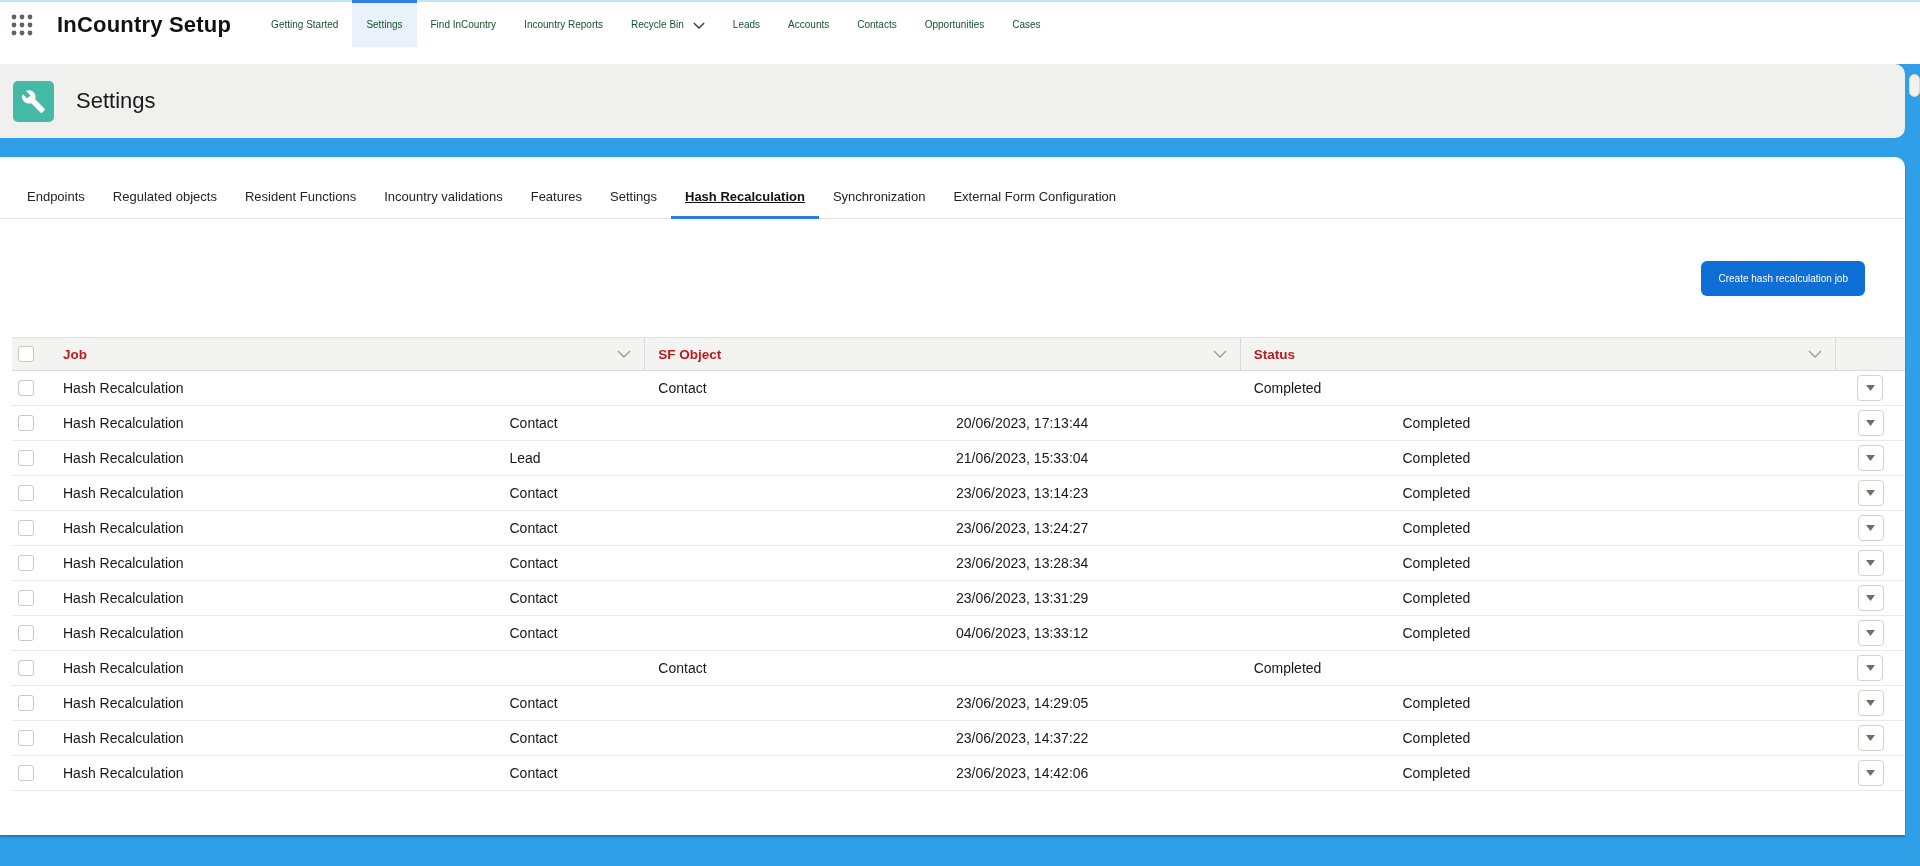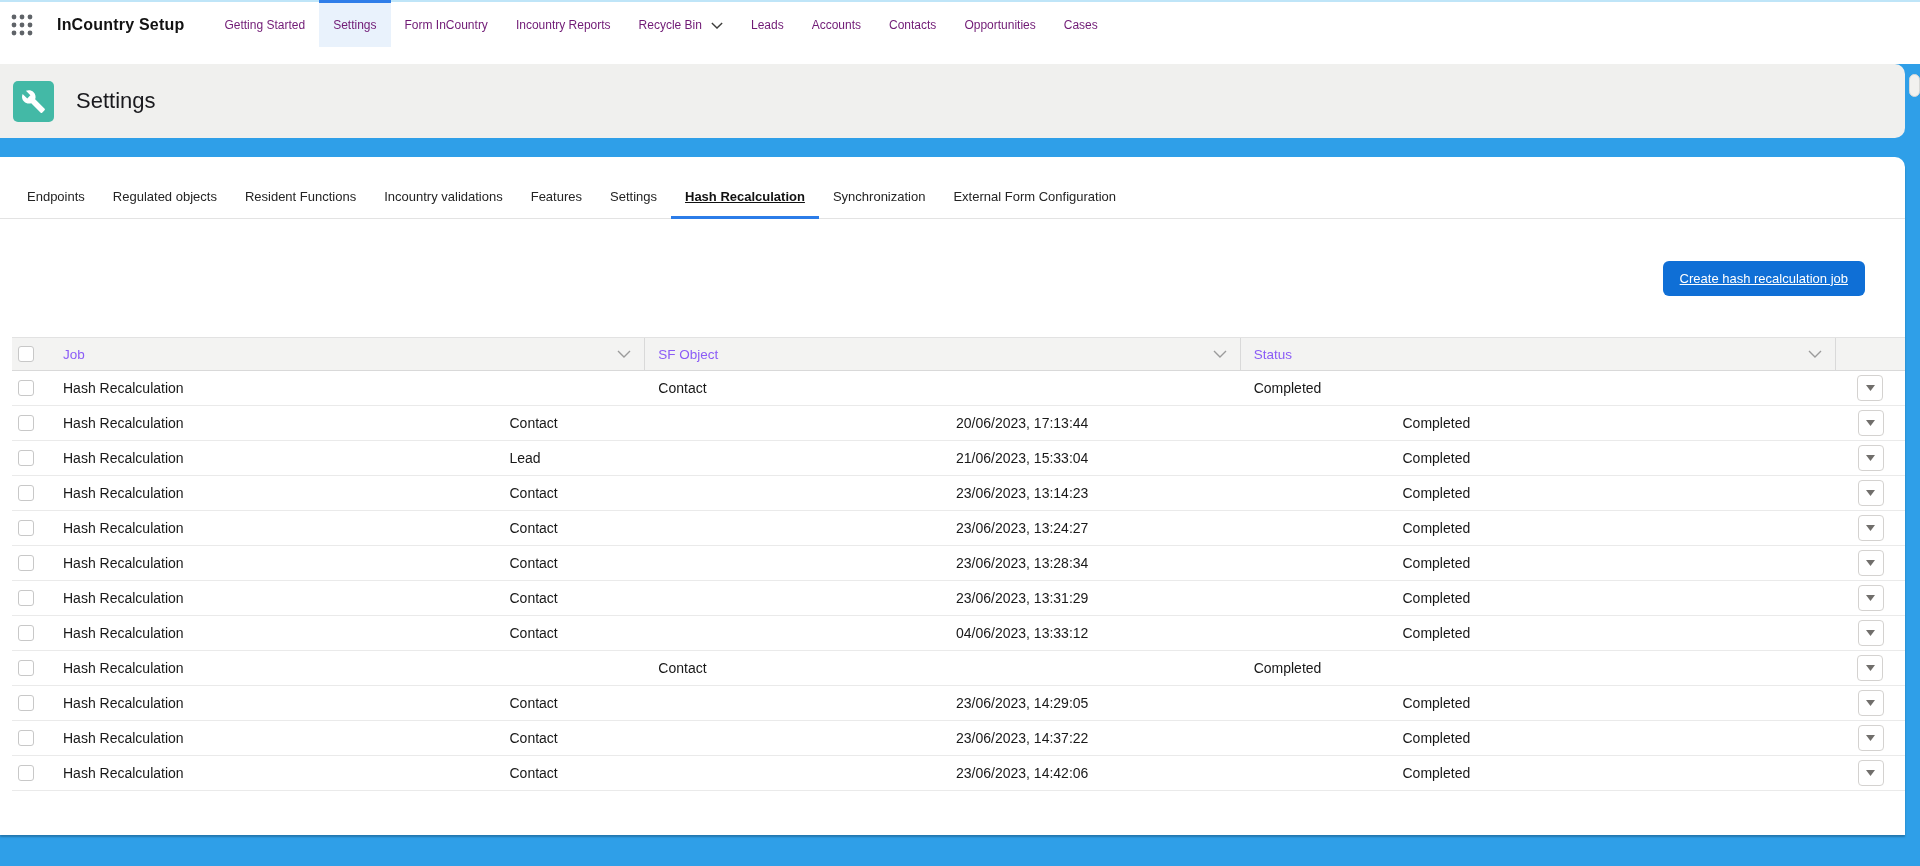--- a/index.html
+++ b/index.html
@@ -3,23 +3,23 @@
 <meta charset="utf-8">
 <style>
   * { box-sizing: border-box; margin: 0; padding: 0; }
   html,body { width:1920px; height:866px; overflow:hidden; }
   body { font-family:"Liberation Sans", sans-serif; background:#fff; color:#181818; }
 
   
   .topnav { position:relative; height:47px; background:#fff; display:flex; align-items:stretch; }
   .topnav-topline { position:absolute; top:0; left:0; right:0; height:2px; background:#bfe5f8; }
   .waffle { align-self:center; margin:2px 14px 0 9px; cursor:pointer; display:flex; }
-  .app-title { align-self:center; margin:2px 26px 0 8px; font-size:16px; font-weight:700; color:#121212; letter-spacing:.2px; white-space:nowrap; }
+  .app-title { align-self:center; margin:2px 26px 0 8px; font-size:22px; font-weight:700; color:#121212; letter-spacing:.2px; white-space:nowrap; }
   .nav-items { display:flex; align-items:stretch; }
-  .nav-item { position:relative; display:flex; align-items:center; gap:9px; padding:2px 14px 0 14px; font-size:12px; color:#701a75; cursor:pointer; white-space:nowrap; }
+  .nav-item { position:relative; display:flex; align-items:center; gap:9px; padding:2px 14px 0 14px; font-size:10px; color:#14532d; cursor:pointer; white-space:nowrap; }
   .nav-item.active { background:#e9f2fc; }
   .nav-item.active::before { content:""; position:absolute; top:0; left:0; right:0; height:3px; background:var(--nav-active-bar,#2f7ee9); }
   .nav-item .chev { display:flex; margin-top:2px; }
 
   
   .canvas { position:relative; height:819px; background:var(--canvas-blue,#2f9fe8); }
   .scroll-thumb { position:absolute; top:10px; right:0px; width:11px; height:23px; border-radius:6px; background:#f2f1ef; border:1px solid #d8d8d6; cursor:pointer; }
 
   
   .header-card { width:1905px; height:74px; background:#f0f0ee; margin-top:17px; border-radius:0 10px 10px 0; display:flex; align-items:center; padding-left:13px; }
@@ -30,26 +30,26 @@
   .content-card { width:1905px; height:678px; background:#fff; margin-top:19px; border-radius:0 10px 0 0; box-shadow:0 2px 2px rgba(0,0,0,.25); overflow:hidden; }
 
   
   .tabs { display:flex; align-items:flex-end; height:62px; padding-left:13px; border-bottom:1px solid #e3e3e3; }
   .tab { position:relative; padding:0 14px 14px 14px; font-size:13px; color:#242424; cursor:pointer; white-space:nowrap; }
   .tab.active { font-weight:700; text-decoration:underline; color:#111; }
   .tab.active::after { content:""; position:absolute; left:0; right:0; bottom:-1px; height:3px; background:var(--tab-underline,#2b7ce8); }
 
   
   .toolbar { height:118px; display:flex; align-items:center; justify-content:flex-end; padding-right:40px; }
-  .create-btn { height:35px; padding:0 17px; background:var(--accent-blue,#0f6fd6); color:#fff; border:none; border-radius:6px; font-size:13px; font-family:"Liberation Sans",sans-serif; cursor:pointer;text-decoration:underline; }
+  .create-btn { height:35px; padding:0 17px; background:var(--accent-blue,#0f6fd6); color:#fff; border:none; border-radius:6px; font-size:10px; font-family:"Liberation Sans",sans-serif; cursor:pointer; }
 
   
   .table { margin-left:12px; width:1893px; border-top:1px solid #e2e2e2; }
   .thead { display:flex; align-items:stretch; height:33px; background:#f3f3f2; border-bottom:1px solid #d9d9d9; }
-  .th { display:flex; align-items:center; justify-content:space-between; padding:0 13px; font-size:13.5px; font-weight:400; color:#8b5cf6; border-right:1px solid #d9d9d9; cursor:pointer;text-align:center; }
+  .th { display:flex; align-items:center; justify-content:space-between; padding:0 13px; font-size:13.5px; font-weight:700; color:#b91c1c; border-right:1px solid #d9d9d9; cursor:pointer;text-align:center; }
   .th:last-child { border-right:none; }
   .col-check { flex:0 0 38px; display:flex; align-items:center; padding-left:6px; }
   .col-data { flex:1 1 0; min-width:0; }
   .col-action { flex:0 0 69px; display:flex; align-items:center; justify-content:center; }
   .tbody .tr { display:flex; align-items:stretch; height:35px; border-bottom:1px solid #eaeaea; }
   .td { display:flex; align-items:center; padding:0 13px; font-size:14px; color:#181818; white-space:nowrap; overflow:hidden; }
   .checkbox { width:16px; height:16px; background:#fff; border:1px solid #c8c8c8; border-radius:3px; cursor:pointer; flex:0 0 auto; }
   .row-action-btn { width:26px; height:26px; background:#fff; border:1px solid #d4d2d0; border-radius:4px; display:flex; align-items:center; justify-content:center; cursor:pointer; }
 </style>
 </head>
@@ -74,21 +74,21 @@
   </span>
   <span class="app-title">InCountry Setup</span>
   <div class="nav-items">
       <div class="nav-item">
         <span>Getting Started</span>
       </div>
       <div class="nav-item active">
         <span>Settings</span>
       </div>
       <div class="nav-item">
-        <span>Form InCountry</span>
+        <span>Find InCountry</span>
       </div>
       <div class="nav-item">
         <span>Incountry Reports</span>
       </div>
       <div class="nav-item">
         <span>Recycle Bin</span>
         <span class="chev">
           <svg width="12" height="7" viewBox="0 0 14 8">
             <path d="M1 1l6 6 6-6" fill="none" stroke="#3e3e3c" stroke-width="1.6"></path>
           </svg>

